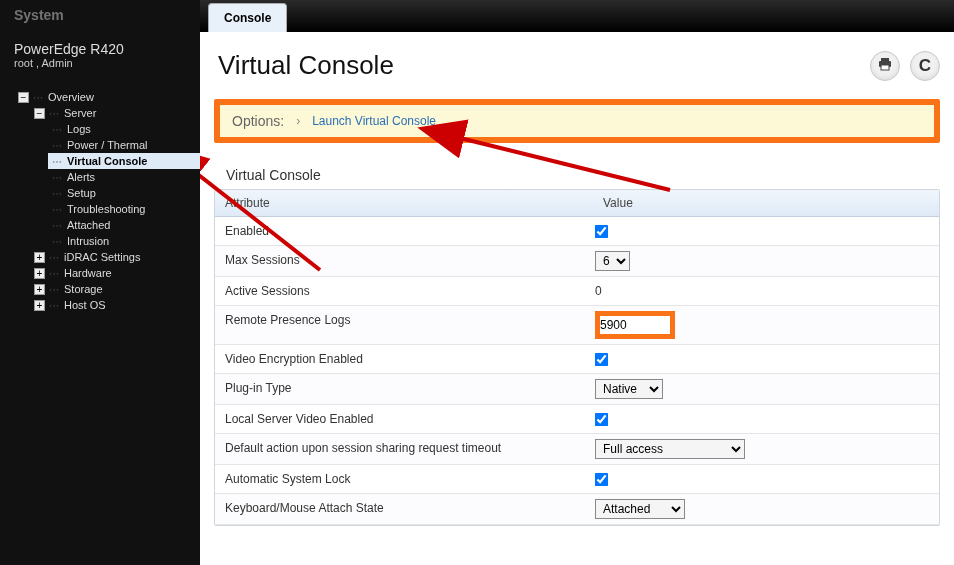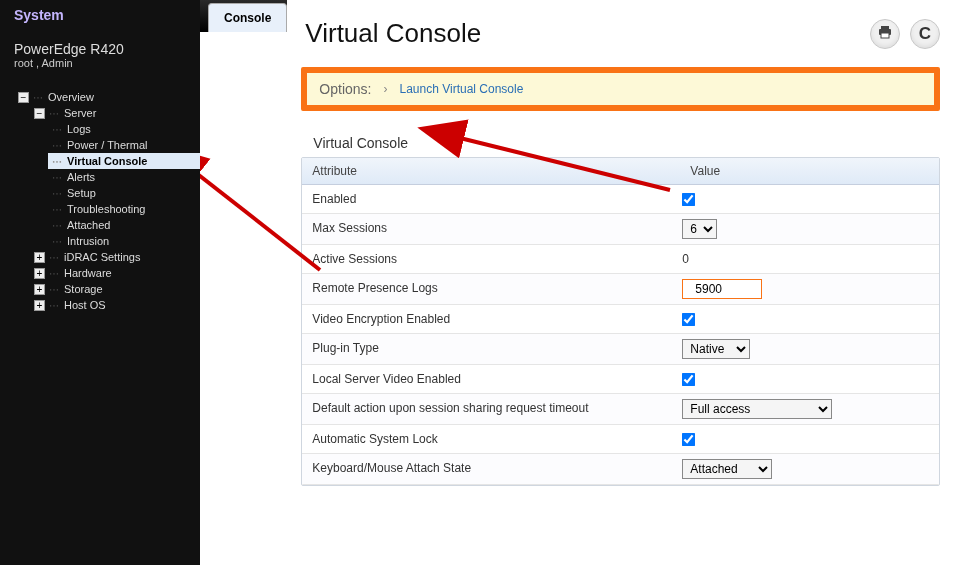--- a/index.html
+++ b/index.html
@@ -2,35 +2,35 @@
 <html><head>
 <meta charset="utf-8">
 <style>
   * { box-sizing: border-box; margin: 0; padding: 0; }
   html, body { width: 954px; height: 565px; font-family: Arial, Helvetica, sans-serif; font-size: 12px; background: #fff; overflow: hidden; }
   .root { display: flex; width: 100%; height: 100%; }
 
   
   .sidebar { width: 200px; height: 100%; background: #111; color: #eee; flex-shrink: 0; }
   .sidebar-header { padding: 7px 10px 8px 14px; }
-  .sidebar-title { font-size: 14px; font-weight: bold; color: #c4b5fd; }
+  .sidebar-title { font-size: 14px; font-weight: bold; color: #737373; }
   .sidebar-model { font-size: 14px; color: #ddd; margin-top: 18px; }
   .sidebar-user { font-size: 11px; color: #ccc; }
   .tree { margin-top: 12px; }
   .tree-row { display: flex; align-items: center; padding: 2px 0 2px 4px; position: relative; cursor: pointer; color: #ddd; font-size: 11px; }
   .tree-row.selected { background: #dfeaf7; color: #000; font-weight: bold; }
   .pm { width: 11px; height: 11px; border: 1px solid #999; background: #eee; color: #000; font-size: 10px; line-height: 9px; text-align: center; margin-right: 4px; flex-shrink: 0; }
   .dots { color: #555; margin-right: 4px; letter-spacing: 1px; font-size: 10px; flex-shrink: 0; }
   .lvl0 { margin-left: 14px; }
   .lvl1 { margin-left: 30px; }
   .lvl2 { margin-left: 48px; }
   .lvl1b { margin-left: 30px; }
 
   
-  .main { flex: 1; display: flex; flex-direction: row; height: 100%; background: #fff; }
+  .main { flex: 1; display: flex; flex-direction: column; height: 100%; background: #fff; }
   .tabbar { height: 32px; background: #000; background-image: linear-gradient(#2a2a2a,#000); display: flex; align-items: flex-end; padding-left: 8px; }
   .tab { background: #e8f0fa; color: #000; font-weight: bold; font-size: 12px; padding: 7px 15px; border-radius: 4px 4px 0 0; border: 1px solid #aaa; border-bottom: none; }
 
   .page { flex:1; overflow: auto; padding: 0 0 0 0; }
   .page-title-row { display: flex; align-items: center; justify-content: space-between; padding: 18px 14px 10px 18px; }
   .page-title { font-size: 26px; font-weight: normal; color: #111; }
   .icon-buttons { display: flex; gap: 10px; }
   .round-btn { width: 30px; height: 30px; border-radius: 50%; background: #f0f0f0; border: 1px solid #c8c8c8; display: flex; align-items: center; justify-content: center; cursor: pointer; font-size: 15px; color: #333; box-shadow: inset 0 -2px 4px rgba(0,0,0,.08); }
 
   .options-bar { margin: 8px 14px; border: 6px solid #f97316; background: #fdf9d7; padding: 8px 12px; font-size: 14px; color: #555; display: flex; align-items: center; gap: 12px; border-radius: 2px; }
@@ -41,21 +41,21 @@
   .section-title { margin: 24px 16px 6px 26px; font-size: 14px; color: #333; }
   .settings-table { margin: 0 14px; border: 1px solid #cfd6df; border-radius: 2px; overflow: hidden; }
   .thead { display: flex; background: linear-gradient(#f0f5fb,#dfeaf7); color: #444; font-size: 12px; border-bottom: 1px solid #c5cede; gap: 8px; }
   .thead .col-attr { flex: 0 0 370px; padding: 6px 10px; }
   .thead .col-val { flex: 1; padding: 6px 10px; }
   .trow { display: flex; border-bottom: 1px solid #e5e5e5; font-size: 12px; color: #333; }
   .trow:nth-child(odd) { background: #fcfcfe; }
   .trow:nth-child(even) { background: #fff; }
   .col-attr { flex: 0 0 370px; padding: 7px 10px; }
   .col-val { flex: 1; padding: 5px 10px; display: flex; align-items: center; }
-  .col-val input[type="text"] { width: 80px; padding: 2px 12px; border: 1px solid #f97316; font-size: 12px; }
+  .col-val input[type="text"] { width: 80px; padding: 2px 0; border: 5px solid #f97316; font-size: 12px; }
   .col-val select { padding: 1px 3px; border: 1px solid #888; font-size: 12px; background: #f5f5f5; }
   .col-val input[type="checkbox"] { transform: scale(1.05); }
 
   .apply-row { display: flex; justify-content: flex-end; padding: 10px 14px 20px 14px; }
   .apply-btn { padding: 4px 22px; border: 1px solid #999; border-radius: 4px; background: linear-gradient(#fff,#e8e8e8); font-size: 12px; color: #555; cursor: pointer; }
 
   
   .arrow-layer { position: absolute; left: 200px; top: 0; width: 754px; height: 565px; pointer-events: none; }
 </style>
 </head>

